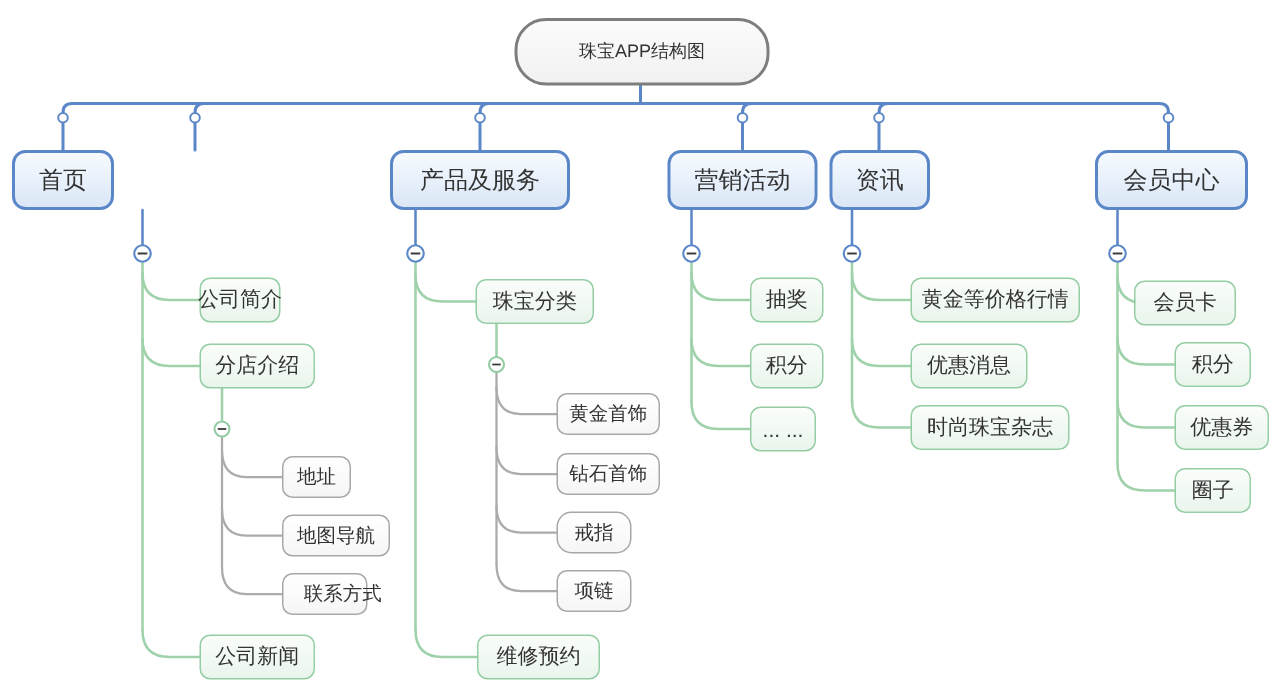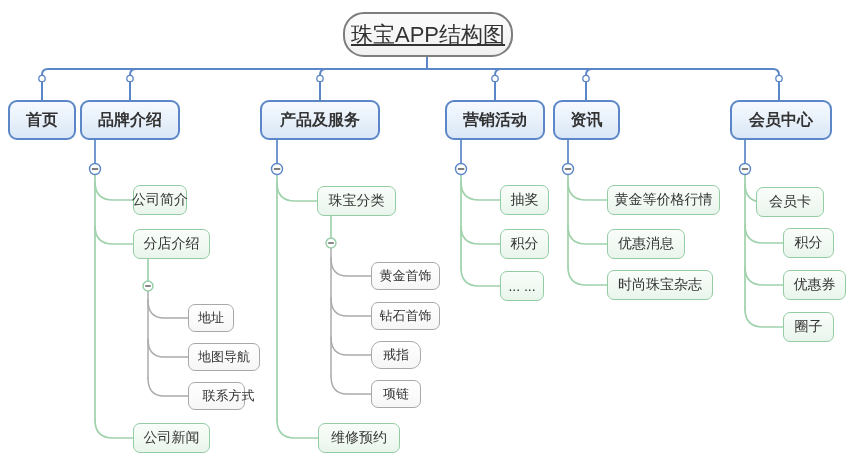--- a/index.html
+++ b/index.html
@@ -17,30 +17,28 @@
     box-sizing:border-box;
     color:#333333;
     white-space:nowrap;
     cursor:default;
   }
   .root {
     height:45px;
     border:2px solid #7d7d7d;
     border-radius:21px;
     background:linear-gradient(180deg,#fbfbfb 0%,#f1f1f1 100%);
-    font-size:22px;
-    text-decoration:underline;
+    font-size:12px;
   }
   .lv1 {
     top:100px; height:40px;
     border:2px solid #5b87c8;
     border-radius:9px;
     background:linear-gradient(180deg,#f6faff 0%,#dae7f7 100%);
     font-size:16px;
-    font-weight:bold;
   }
   .lv2 {
     height:30px;
     border:1.5px solid #94cda4;
     border-radius:7px;
     background:linear-gradient(180deg,#fafdfa 0%,#e9f5ec 100%);
     font-size:14px;
   }
   .lv3 {
     height:28px;
@@ -160,21 +158,20 @@
     </g>
     <g>
       <circle cx="331" cy="243" r="5" fill="#ffffff" stroke="#94cda4" stroke-width="1.4"></circle>
       <line x1="328.2" y1="243" x2="333.8" y2="243" stroke="#3a3a3a" stroke-width="1.2"></line>
     </g>
   </svg>
 
   <div class="node root" style="left:343px;top:12px;width:170px;">珠宝APP结构图</div>
 
   <div class="node lv1" style="left:8px;width:68px;">首页</div>
-  <div class="node lv1" style="left:80px;width:100px;">品牌介绍</div>
   <div class="node lv1" style="left:260px;width:120px;">产品及服务</div>
   <div class="node lv1" style="left:445px;width:100px;">营销活动</div>
   <div class="node lv1" style="left:553px;width:67px;">资讯</div>
   <div class="node lv1" style="left:730px;width:102px;">会员中心</div>
 
   <div class="node lv2" style="left:133px;top:185px;width:54px;">公司简介</div>
   <div class="node lv2" style="left:133px;top:229px;width:77px;">分店介绍</div>
   <div class="node lv2" style="left:133px;top:423px;width:77px;">公司新闻</div>
   <div class="node lv3" style="left:188px;top:304px;width:46px;">地址</div>
   <div class="node lv3" style="left:188px;top:343px;width:72px;">地图导航</div>

